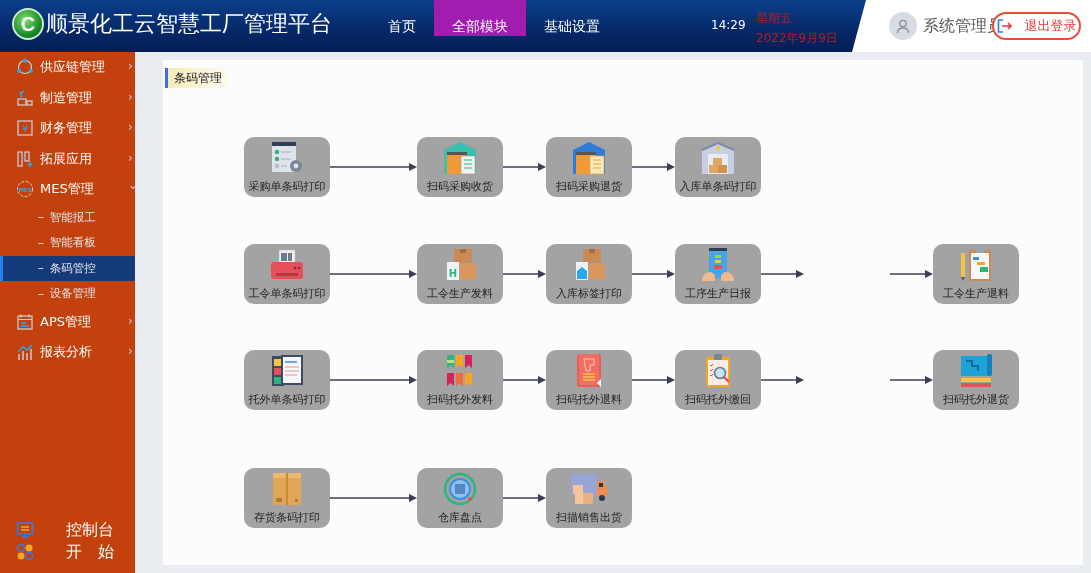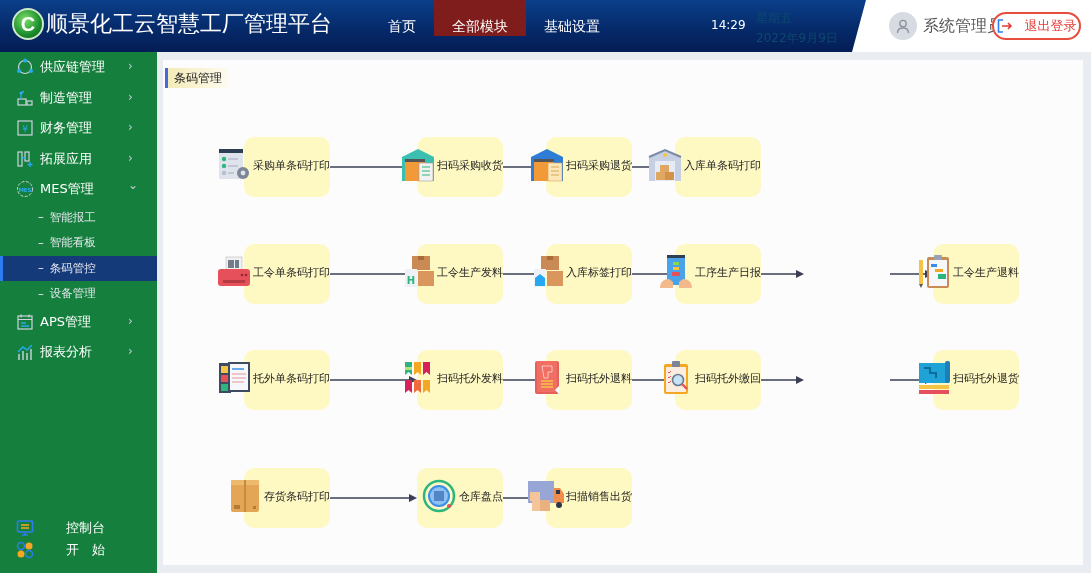--- a/index.html
+++ b/index.html
@@ -7,42 +7,42 @@
 #app{position:relative;width:1091px;height:573px}
 
 .header{position:absolute;left:0;top:0;width:1091px;height:52px;background:#fff}
 .header-blue{position:absolute;left:0;top:0;width:866px;height:52px;background:linear-gradient(180deg,#0b3f8a 0%,#062a6a 55%,#041d55 100%);clip-path:polygon(0 0,100% 0,852px 100%,0 100%)}
 .logo{position:absolute;left:12px;top:8px;display:flex;align-items:center;gap:2px}
 .logo-mark{width:32px;height:32px;border-radius:50%;background:radial-gradient(circle at 40% 35%,#7ee06a,#1c8d2c 60%,#0b5a1a);display:flex;align-items:center;justify-content:center;border:2px solid #cfe9c9}
 .logo-mark span{color:#fff;font-weight:bold;font-size:20px;font-family:"Liberation Sans",sans-serif}
 .logo-text{color:#fff;font-size:22px;letter-spacing:0px;font-family:Liberation Mono, monospace}
 .nav{position:absolute;top:0;left:370px;height:52px;display:flex}
 .nav-item{height:36px;line-height:52px;padding:0 18px;color:#fff;font-size:14px;cursor:pointer}
-.nav-item.active{background:#7f1d1d}
+.nav-item.active{background:#a21caf}
 .clock{position:absolute;left:711px;top:18px;color:#fff;font-size:12px}
-.dateblock{position:absolute;left:756px;top:8px;color:#0c4a6e;font-size:12px;line-height:20px}
+.dateblock{position:absolute;left:756px;top:8px;color:#b91c1c;font-size:12px;line-height:20px}
 .user{position:absolute;left:889px;top:12px;display:flex;align-items:center;gap:6px}
 .avatar{width:28px;height:28px;border-radius:50%;background:#d7dbe2;display:flex;align-items:center;justify-content:center}
 .username{font-size:16px;color:#555}
 .logout{position:absolute;left:992px;top:12px;width:89px;height:28px;border:2px solid #e74c3c;border-radius:16px;display:flex;align-items:center;justify-content:center;gap:12px;color:#e53935;font-size:13px;background:#fff}
 
-.sidebar{position:absolute;left:0;top:52px;width:157px;height:521px;background:#15803d}
+.sidebar{position:absolute;left:0;top:52px;width:135px;height:521px;background:#c2410c}
 .menu-item{height:30.5px;display:flex;align-items:center;padding-left:16px;color:#fff;font-size:13px;position:relative;cursor:pointer}
 .menu-item .mi-icon{width:18px;height:18px;margin-right:6px;display:flex;align-items:center;justify-content:center}
 .menu-item .chev{position:absolute;left:128px;top:7px;color:#c9cbd6;font-size:12px}
 .sub-item{height:25.5px;display:flex;align-items:center;padding-left:38px;color:#e4e6ee;font-size:11.5px;cursor:pointer}
 .sub-item.active{background:#153a7a;border-left:3px solid #2f7cf0;padding-left:35px}
 .sub-item .dash{margin-right:6px}
 .side-bottom{position:absolute;left:16px;bottom:10px;width:130px}
-.sb-row{display:flex;align-items:flex-start;height:22px;color:#fff;font-size:13px}
+.sb-row{display:flex;align-items:center;height:22px;color:#fff;font-size:16px}
 .sb-row .sb-label{margin-left:32px}
 
 .content{position:absolute;left:163px;top:60px;width:920px;height:505px;background:#fcfcfd}
 .content-title{position:absolute;left:2px;top:8px;height:20px;padding:0 6px 15px 6px;border-left:3px solid #4668e3;background:linear-gradient(90deg,#f4ebb8,#fdfbef);font-size:12px;line-height:20px;color:#222}
-.node{position:absolute;width:86px;height:60px;background:#fef9c3;border-radius:10px;display:flex;align-items:center;justify-content:flex-end;padding-bottom:3px;cursor:pointer}
+.node{position:absolute;width:86px;height:60px;background:#a3a3a3;border-radius:10px;display:flex;flex-direction:column;align-items:center;justify-content:flex-end;padding-bottom:3px;cursor:pointer}
 .node .ic{width:40px;height:38px;margin-bottom:2px;display:flex;align-items:center;justify-content:center}
 .node .lbl{font-size:11px;color:#222;white-space:nowrap}
 .arrow{position:absolute;height:8px}
 .arrow .line{position:absolute;left:0;top:3px;height:2px;background:#6b6e7c;right:6px}
 .arrow .head{position:absolute;right:0;top:0;width:0;height:0;border-top:4px solid transparent;border-bottom:4px solid transparent;border-left:8px solid #3b3e54}
 </style>
 </head>
 <body>
 
 <div id="app">

